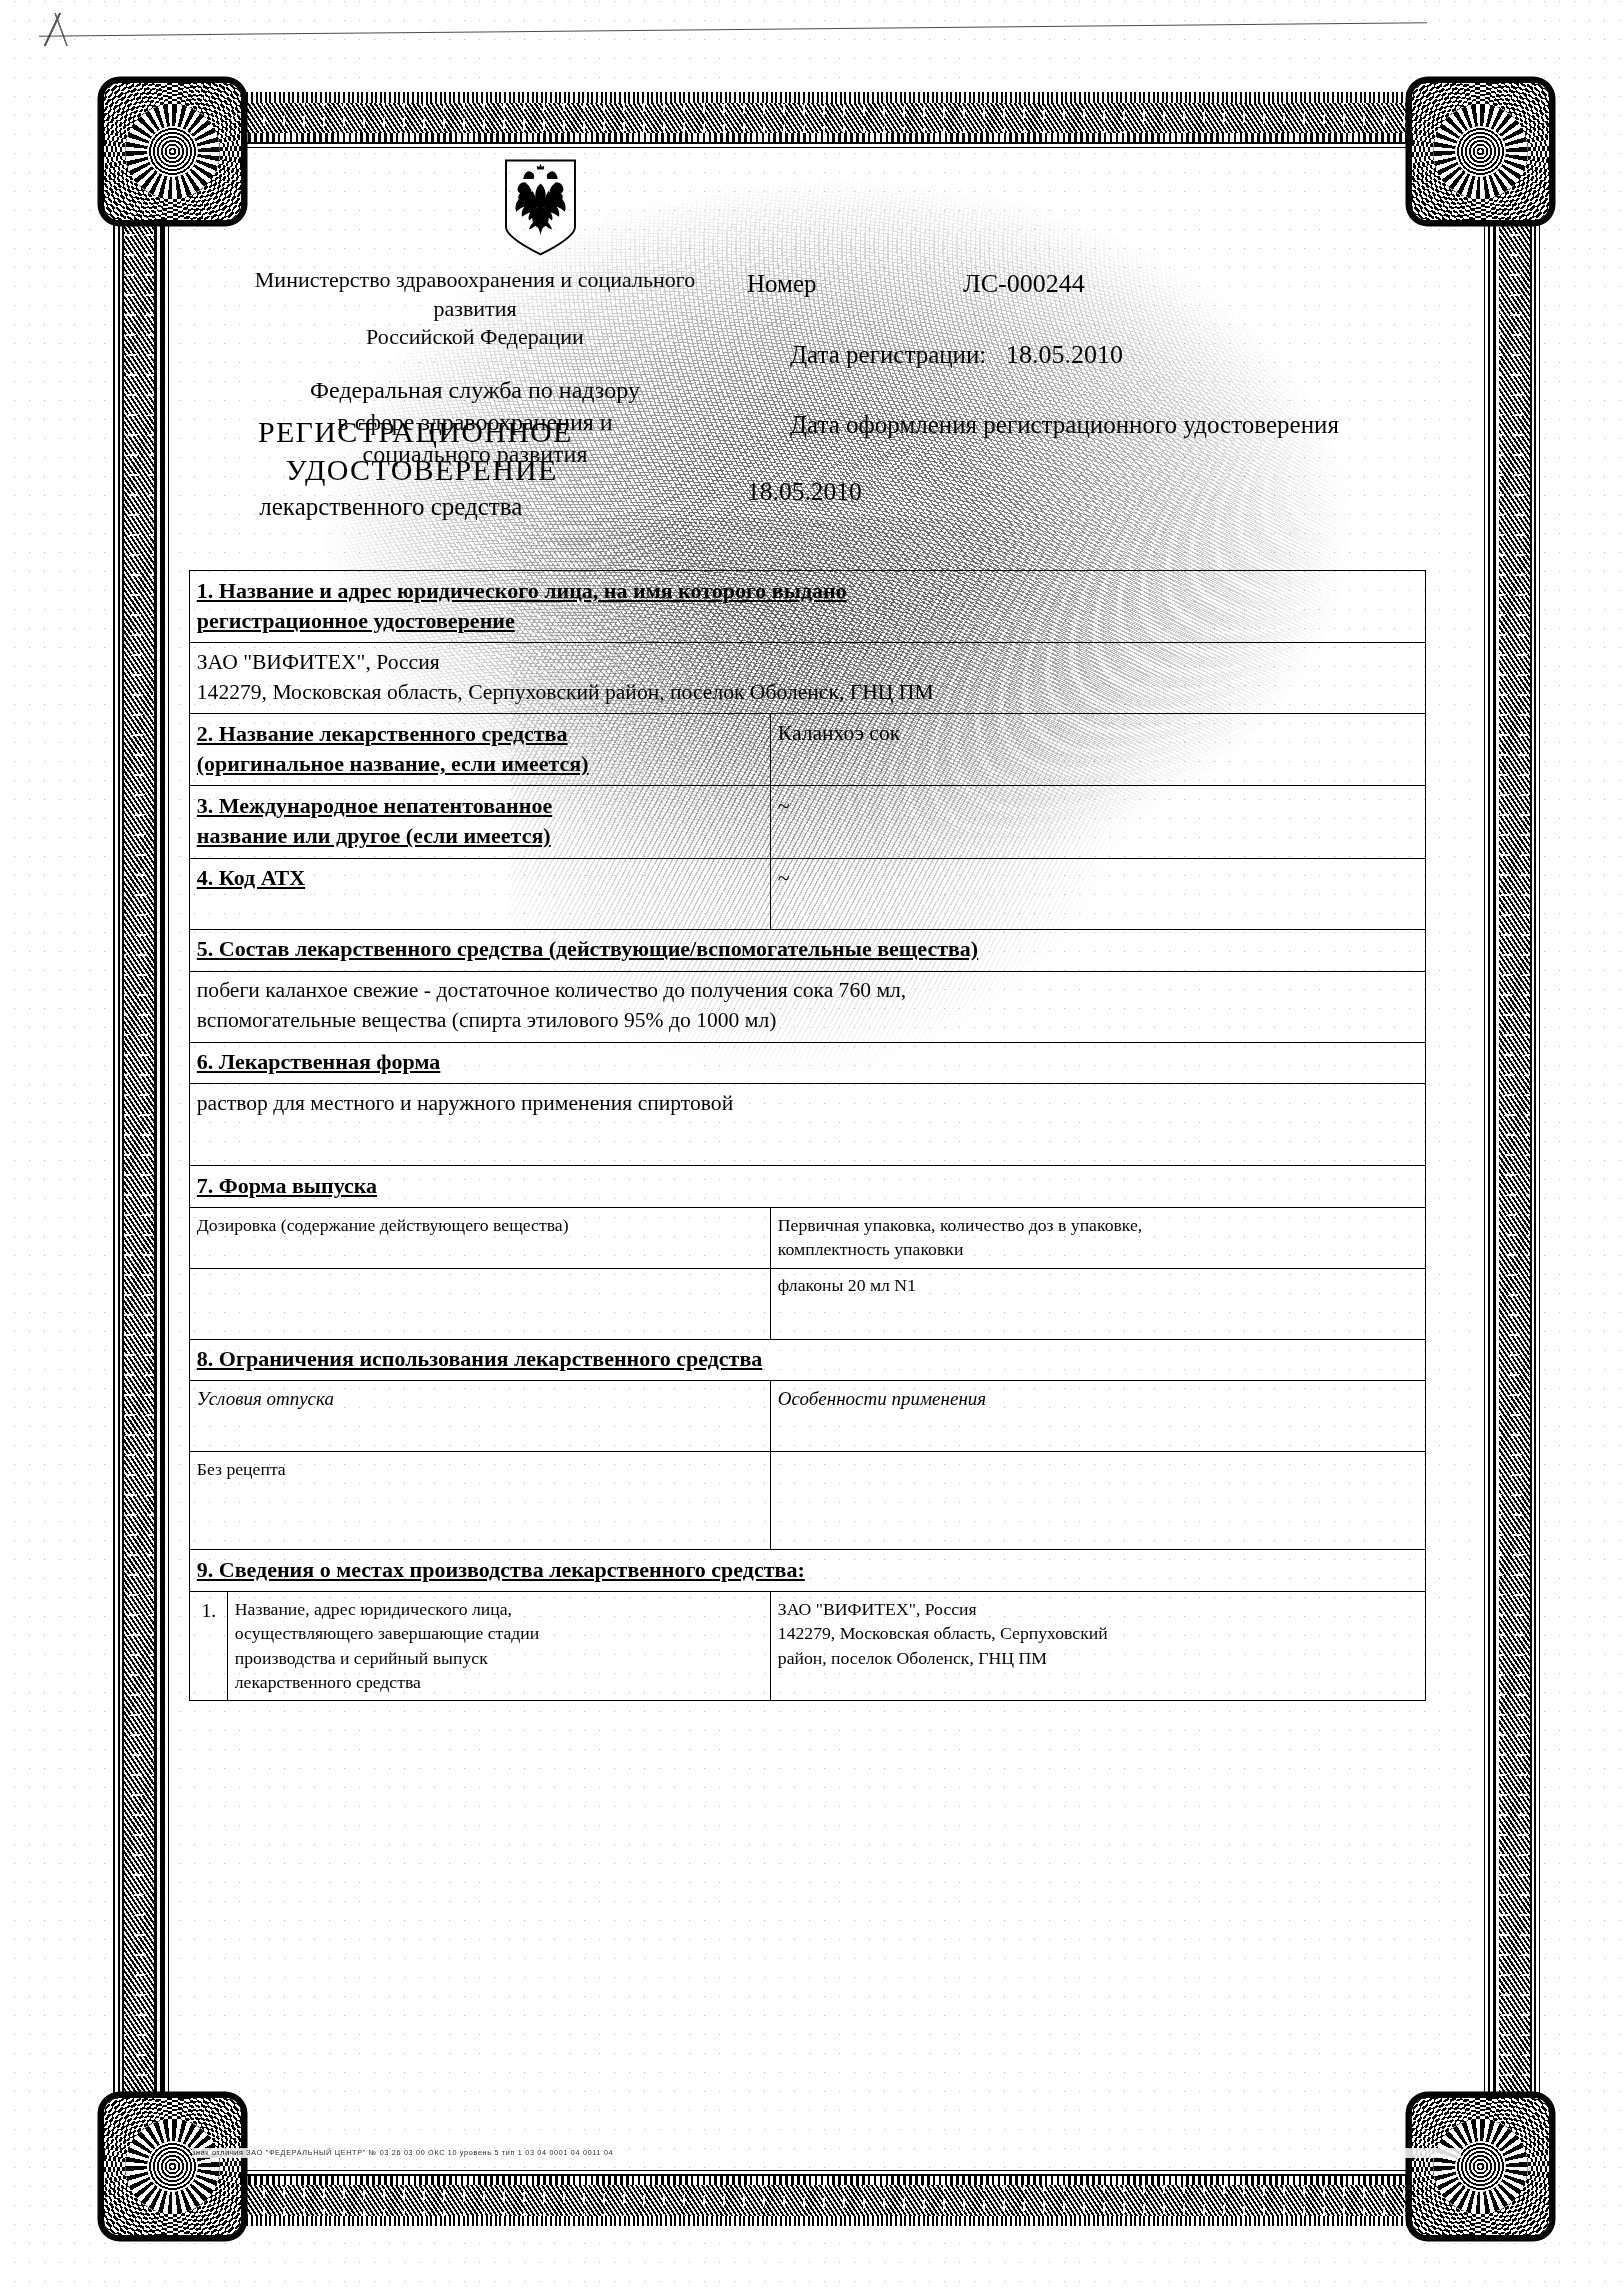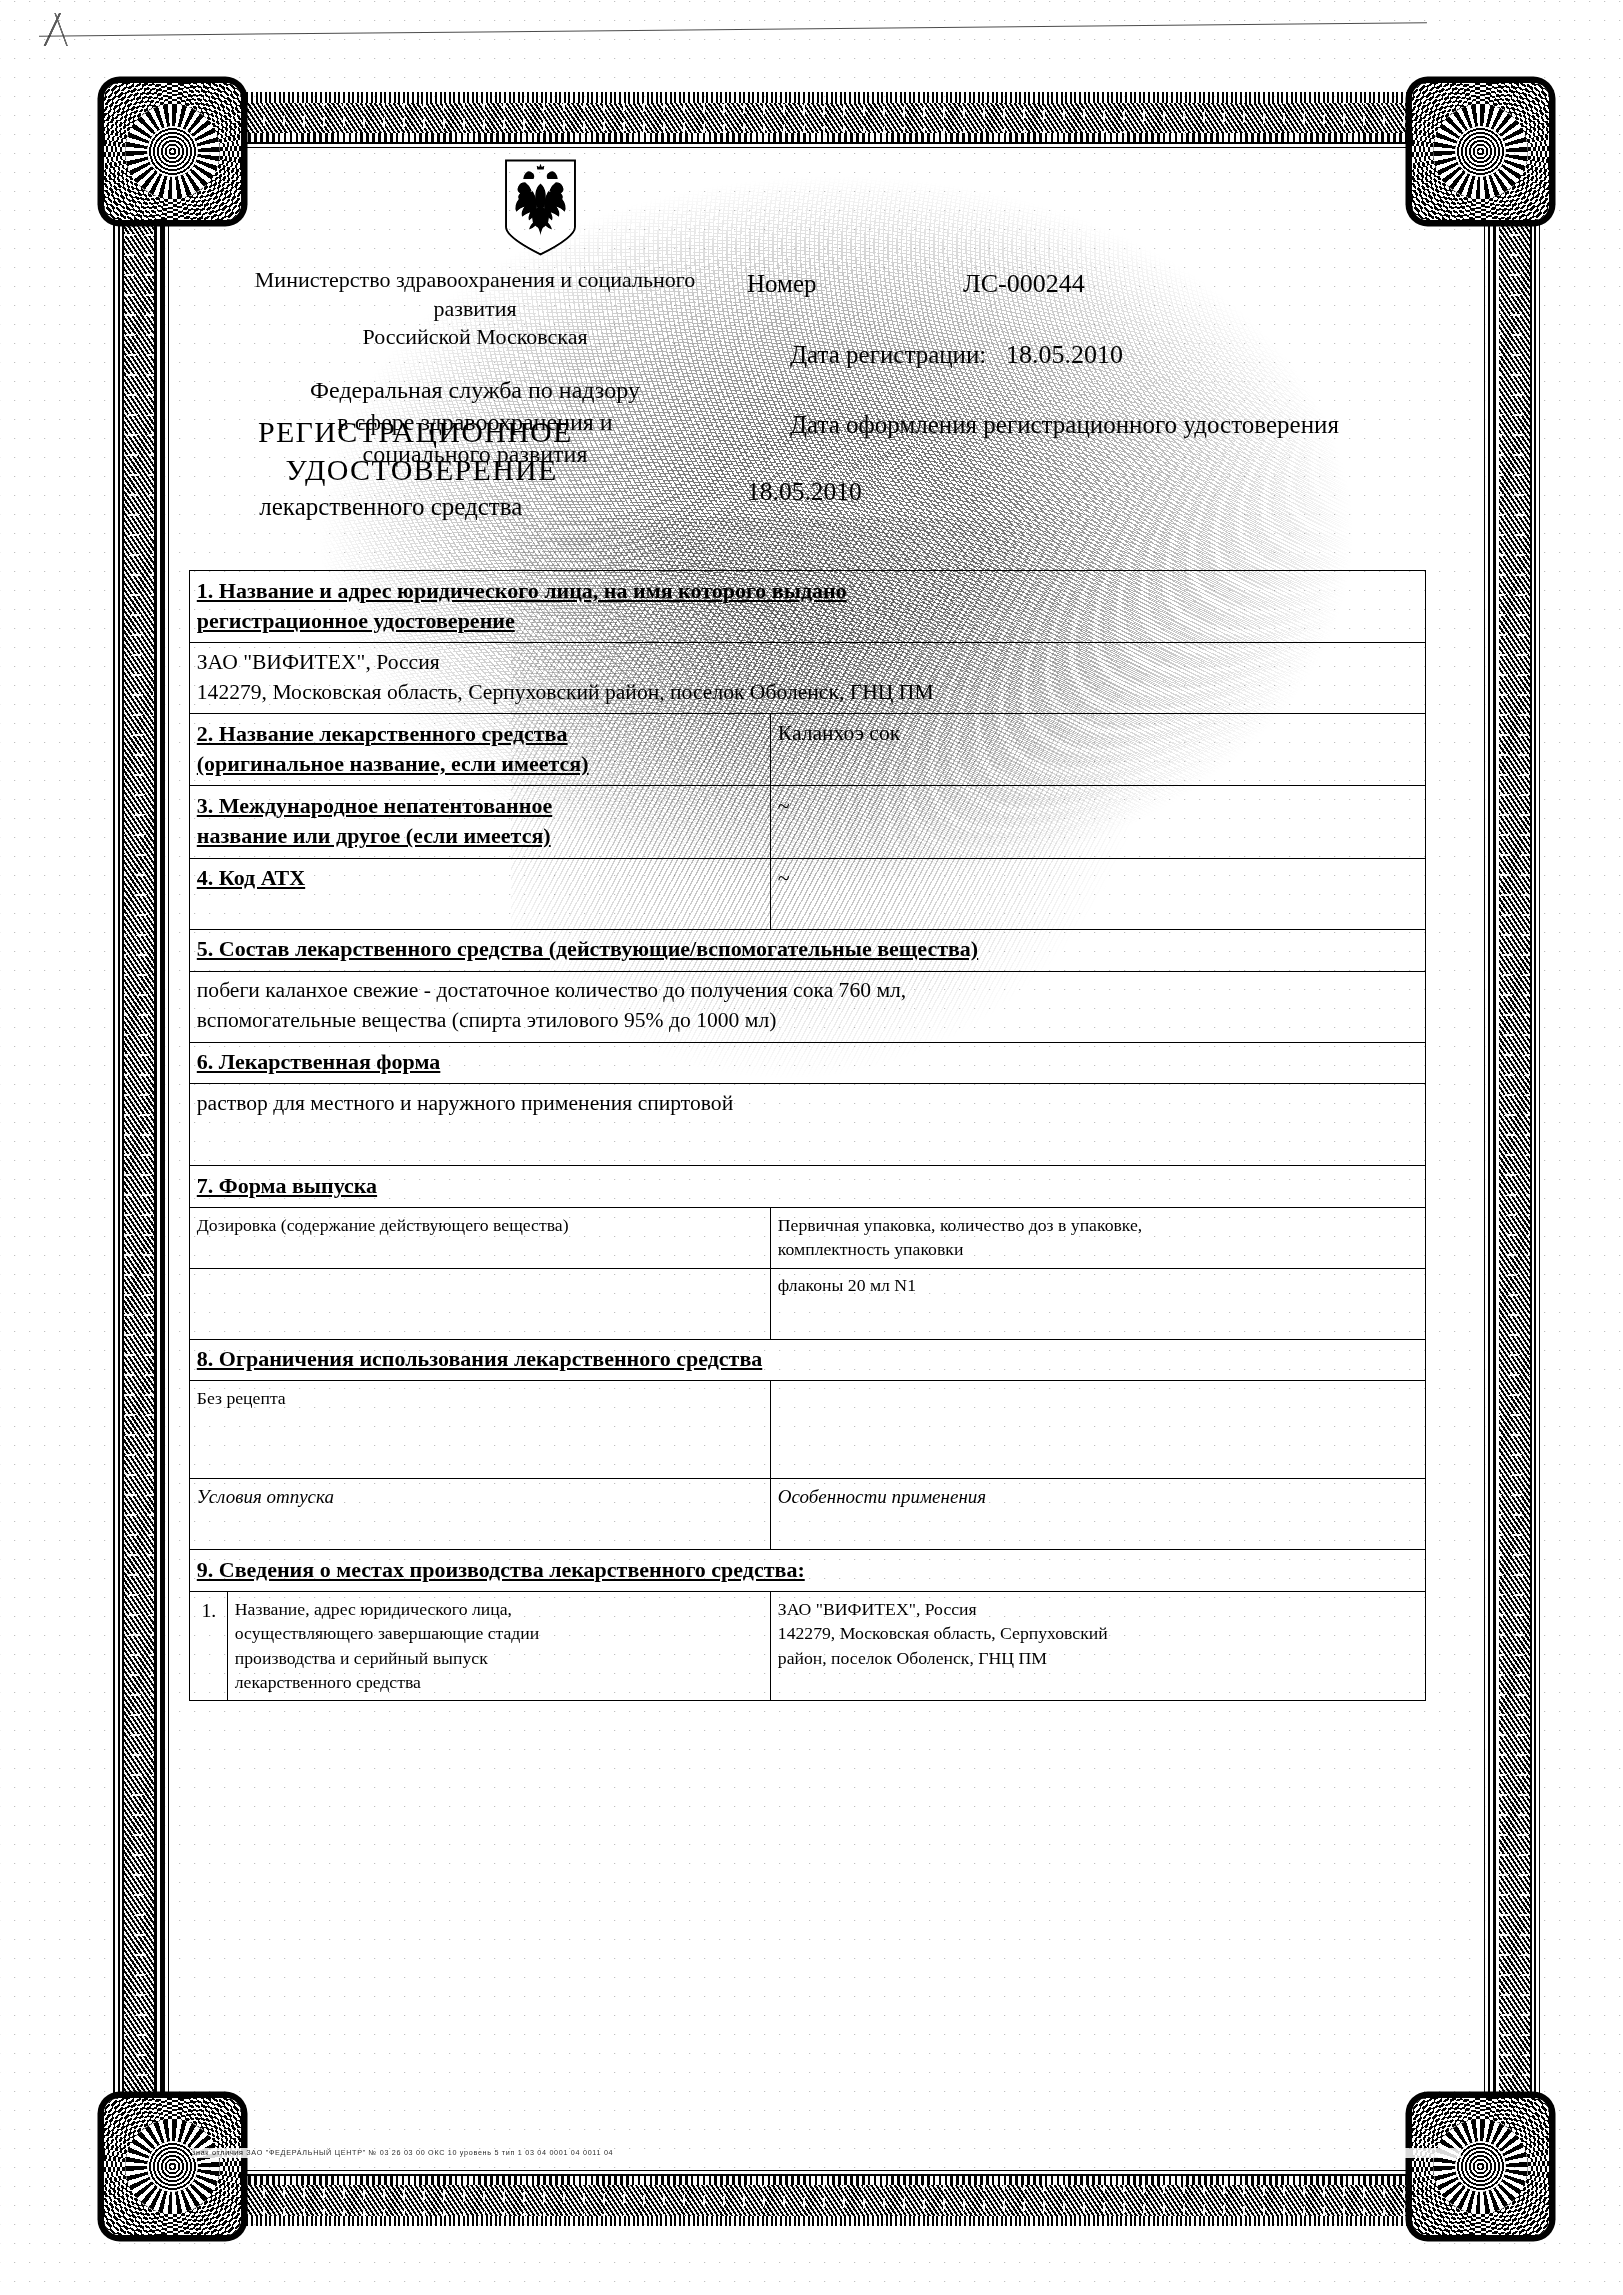--- a/index.html
+++ b/index.html
@@ -378,21 +378,21 @@
           <path d="M52 98 q-8 6-10 14 q6-2 10-6z"></path>
           <path d="M68 98 q8 6 10 14 q-6-2-10-6z"></path>
           <path d="M54 104 q6 12 6 18 q0-6 6-18z"></path>
         </g>
       </svg>
     </div>
 
     <div class="header-left">
       <div>Министерство здравоохранения и социального</div>
       <div>развития</div>
-      <div>Российской Московская</div>
+      <div>Российской Федерации</div>
       <div class="hl2">
         <div>Федеральная служба по надзору</div>
         <div>в сфере здравоохранения и</div>
         <div>социального развития</div>
       </div>
     </div>
 
     <div class="header-right">
       <div class="hr-row">
         <span class="hr-label">Номер</span>
@@ -478,26 +478,26 @@
         </tr>
         <tr>
           <td colspan="2" class="col-label small tall-2"></td>
           <td class="col-value small">флаконы 20 мл N1</td>
         </tr>
 
         <tr>
           <td colspan="3" class="sec-head">8. Ограничения использования лекарственного средства</td>
         </tr>
         <tr>
+          <td colspan="2" class="col-label ital tall-2">Условия отпуска</td>
+          <td class="col-value ital">Особенности применения</td>
+        </tr>
+        <tr>
           <td colspan="2" class="col-label small tall-3">Без рецепта</td>
           <td class="col-value small"></td>
-        </tr>
-        <tr>
-          <td colspan="2" class="col-label ital tall-2">Условия отпуска</td>
-          <td class="col-value ital">Особенности применения</td>
         </tr>
 
         <tr>
           <td colspan="3" class="sec-head">9. Сведения о местах производства лекарственного средства:</td>
         </tr>
         <tr>
           <td class="idx-col">1.</td>
           <td class="small">
             <div>Название, адрес юридического лица,</div>
             <div>осуществляющего завершающие стадии</div>

